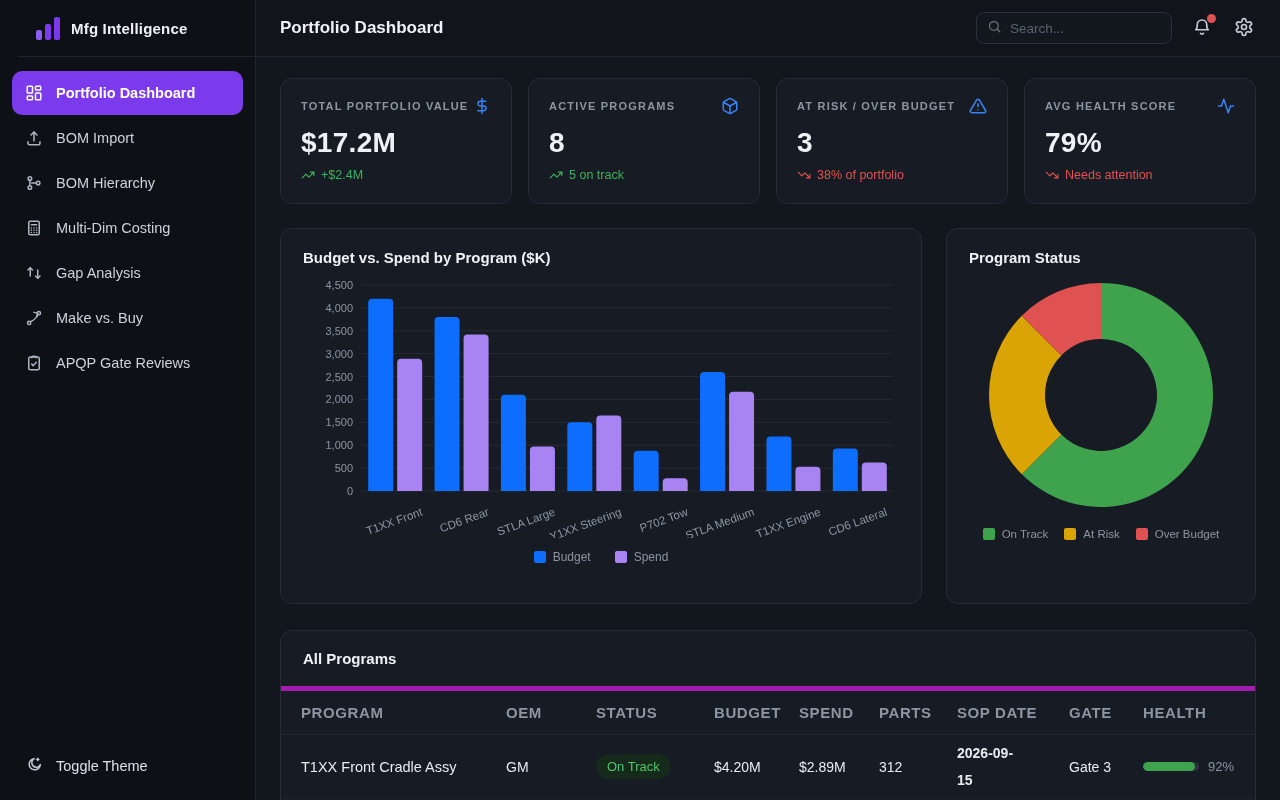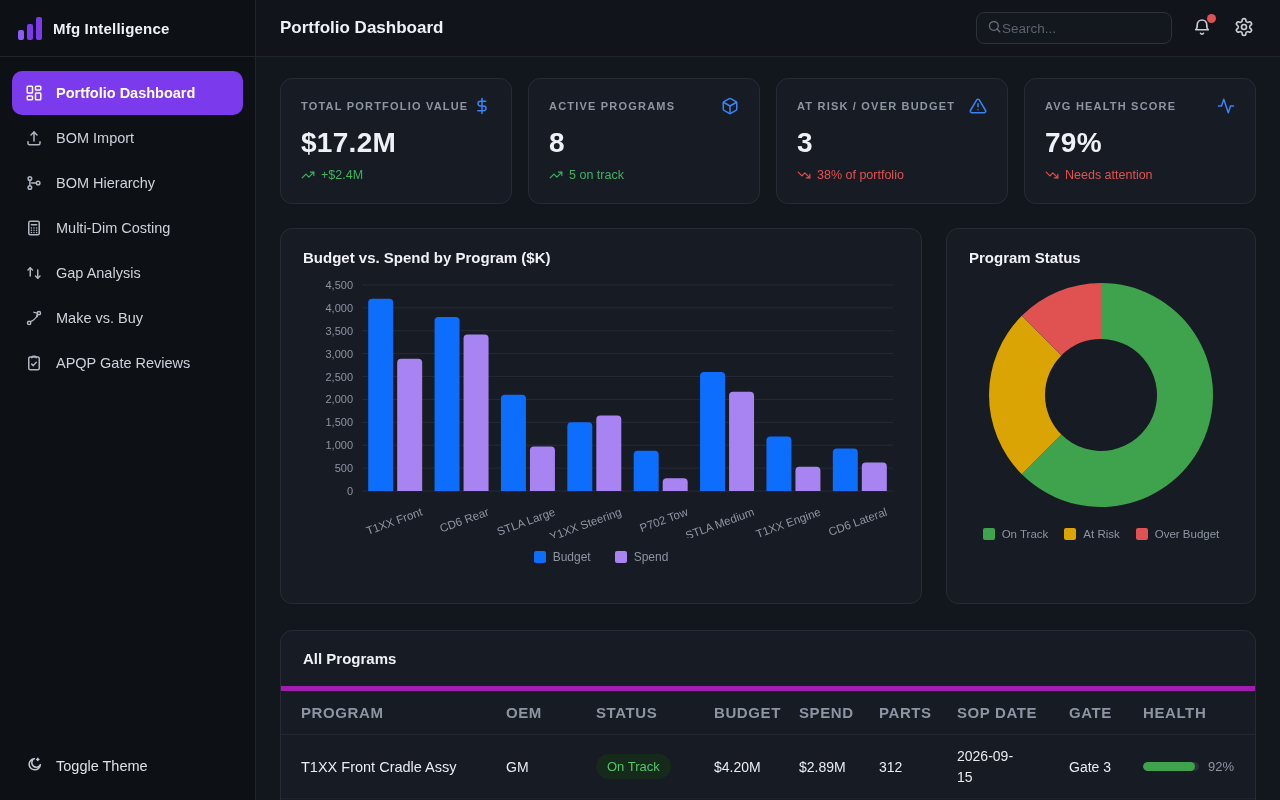--- a/index.html
+++ b/index.html
@@ -4,21 +4,21 @@
 <style>
   * { margin:0; padding:0; box-sizing:border-box; }
   html,body { width:1280px; height:800px; overflow:hidden; background:#12161d;
               font-family:"Liberation Sans","DejaVu Sans",sans-serif; color:#eef1f5; }
   body { display:flex; }
 
   
   .sidebar { width:256px; height:800px; background:#0d1015; border-right:1px solid #20242e;
              display:flex; flex-direction:column; flex-shrink:0; }
   .brand { height:57px; display:flex; align-items:center; gap:11px; padding:0 18px;
-           border-bottom:1px solid #20242e; }
+           border-bottom:1px solid #20242e;margin-left:18px; }
   .logo-bars { display:flex; align-items:flex-end; gap:3px; height:24px; }
   .logo-bars i { display:block; width:6px; border-radius:2px; }
   .logo-bars i:nth-child(1){ height:10px; background:#8b5cf6; }
   .logo-bars i:nth-child(2){ height:16px; background:#7c3aed; }
   .logo-bars i:nth-child(3){ height:23px; background:#7c3aed; }
   .brand-name { font-size:15px; font-weight:bold; letter-spacing:.2px; }
   .nav { padding:14px 12px 0 12px; display:flex; flex-direction:column; gap:1px; }
   .nav-item { display:flex; align-items:center; gap:13px; height:44px; padding:0 13px;
               border-radius:10px; color:#cdd2db; font-size:14.5px; cursor:pointer; }
   .nav-item svg { width:18px; height:18px; stroke:#aeb5c0; flex-shrink:0; }
@@ -34,21 +34,21 @@
             display:flex; align-items:center; justify-content:center; font-size:13px; font-weight:bold; }
   .user-name { font-size:14.5px; font-weight:600; }
   .user-title { font-size:12px; color:#8d95a3; margin-top:2px; }
 
   
   .main { flex:1; display:flex; flex-direction:column; height:800px; overflow:hidden; }
   .topbar { height:57px; flex-shrink:0; display:flex; align-items:center; justify-content:space-between;
             padding:0 24px; border-bottom:1px solid #20242e; background:#11141a; }
   .page-title { font-size:17px; font-weight:bold; }
   .topbar-right { display:flex; align-items:center; gap:18px; }
-  .searchbox { display:flex; align-items:center; gap:0; width:196px; height:32px;
+  .searchbox { display:flex; align-items:center; gap:8px; width:196px; height:32px;
                background:#13171e; border:1px solid #2b303b; border-radius:8px; padding:0 10px; }
   .searchbox svg { width:15px; height:15px; stroke:#6b7280; flex-shrink:0; }
   .searchbox input { background:transparent; border:none; outline:none; color:#cdd2db;
                      font-size:13.5px; width:100%; font-family:inherit; }
   .searchbox input::placeholder { color:#5b6270; }
   .icon-btn { position:relative; background:none; border:none; cursor:pointer; padding:2px; }
   .icon-btn svg { width:20px; height:20px; stroke:#c7ccd6; }
   .notif-dot { position:absolute; top:-1px; right:-2px; width:9px; height:9px;
                border-radius:50%; background:#e05252; }
 
@@ -82,21 +82,21 @@
   
   .table-card { margin-top:26px; height:200px; overflow:hidden; }
   .table-title { font-size:15px; font-weight:bold; padding:19px 22px; border-bottom:5px solid #a21caf; }
   .tgrid { display:grid; grid-template-columns:205px 90px 118px 85px 80px 78px 112px 74px 1fr;
            align-items:center; padding:0 20px; }
   .thead { height:44px; border-bottom:1px solid #222734; }
   .thead span { font-size:15px; letter-spacing:.6px; color:#8d95a3; font-weight:600; }
   .trow { height:64px; border-bottom:1px solid #1d222c; cursor:pointer; font-size:14px; color:#e8ebf0; }
   .cell-program { font-size:14.5px; font-weight:500; }
   .pill { display:inline-block; padding:5px 11px; border-radius:999px; font-size:13px; }
-  .sop span { display:inline-block; max-width:68px; line-height:21px; }
+  .sop span { display:inline-block; max-width:68px; line-height:27px;font-weight:bold; }
   .health-cell { display:flex; align-items:center; gap:9px; }
   .hbar { width:56px; height:9px; border-radius:5px; background:#2a303c; overflow:hidden; }
   .hbar i { display:block; height:100%; background:#3fa34d; border-radius:5px; }
   .hpct { font-size:13px; color:#8d95a3; }
 </style>
 </head>
 <body>
 
 <aside class="sidebar">
   <div class="brand">

